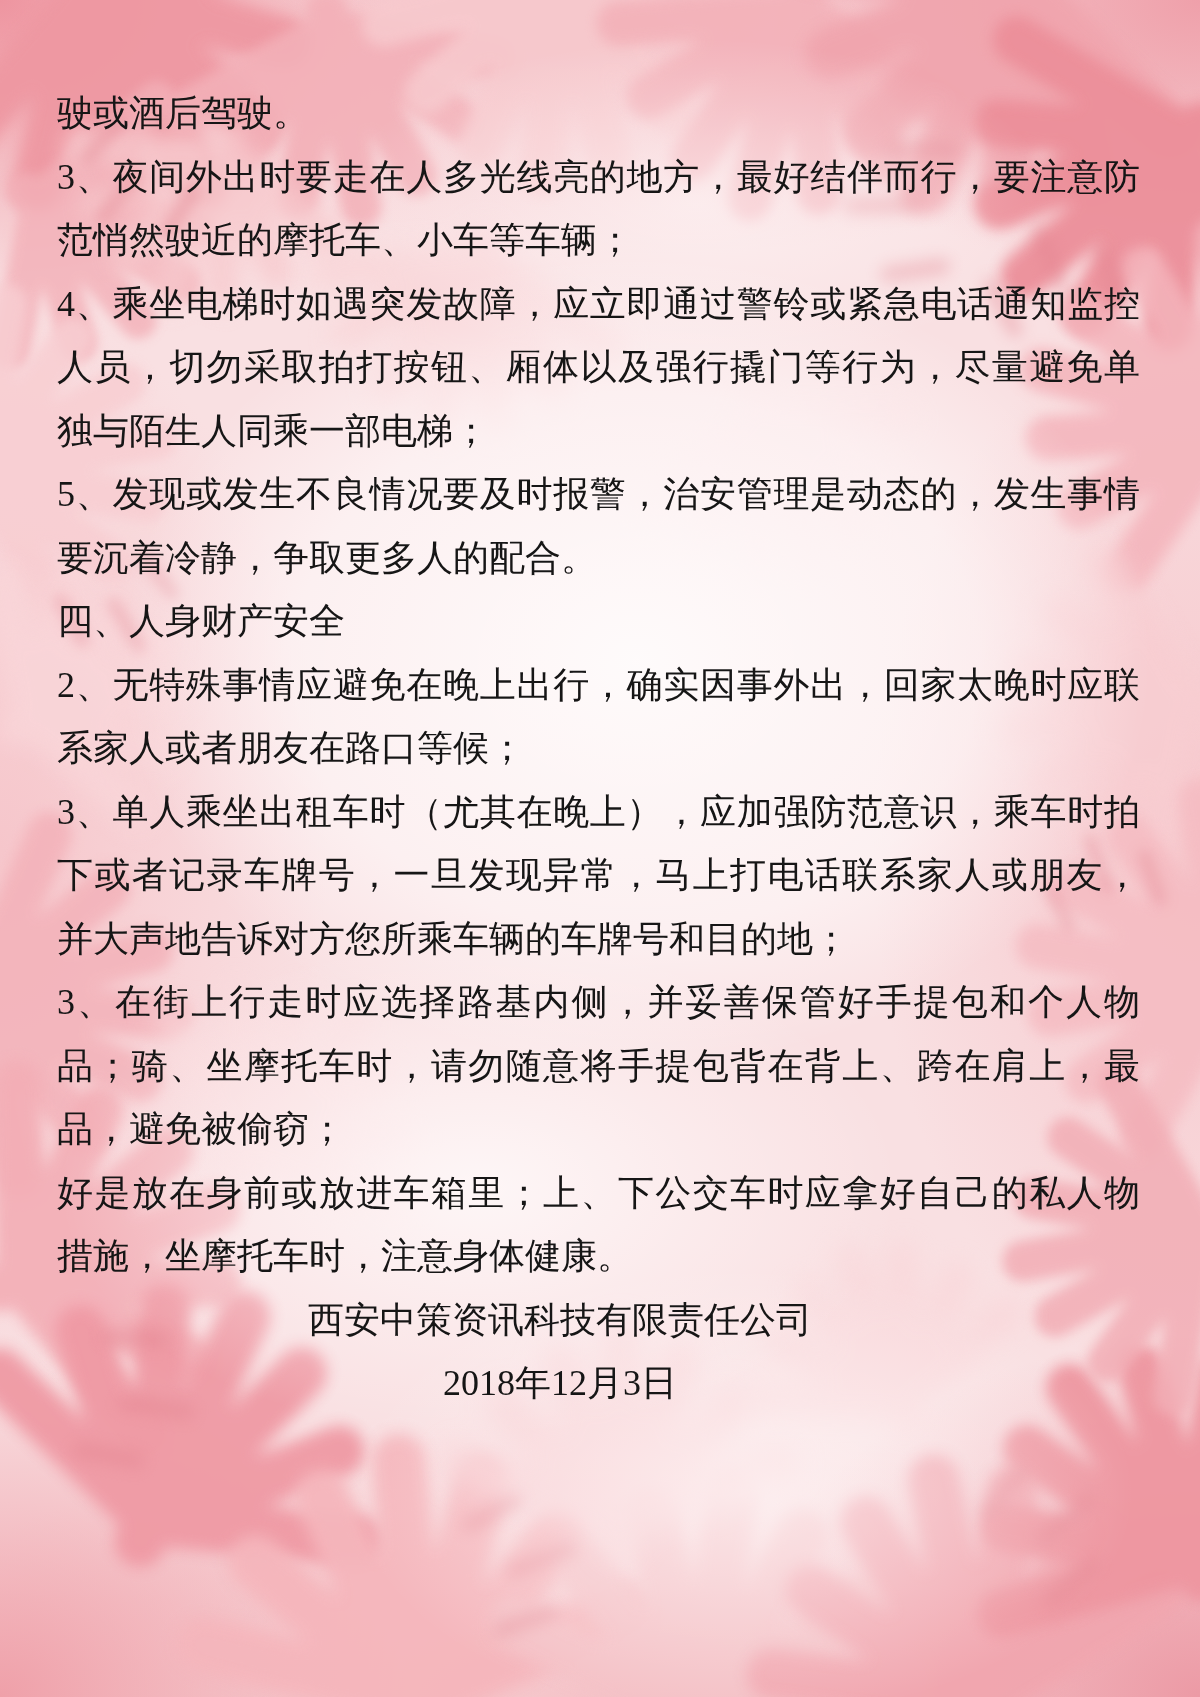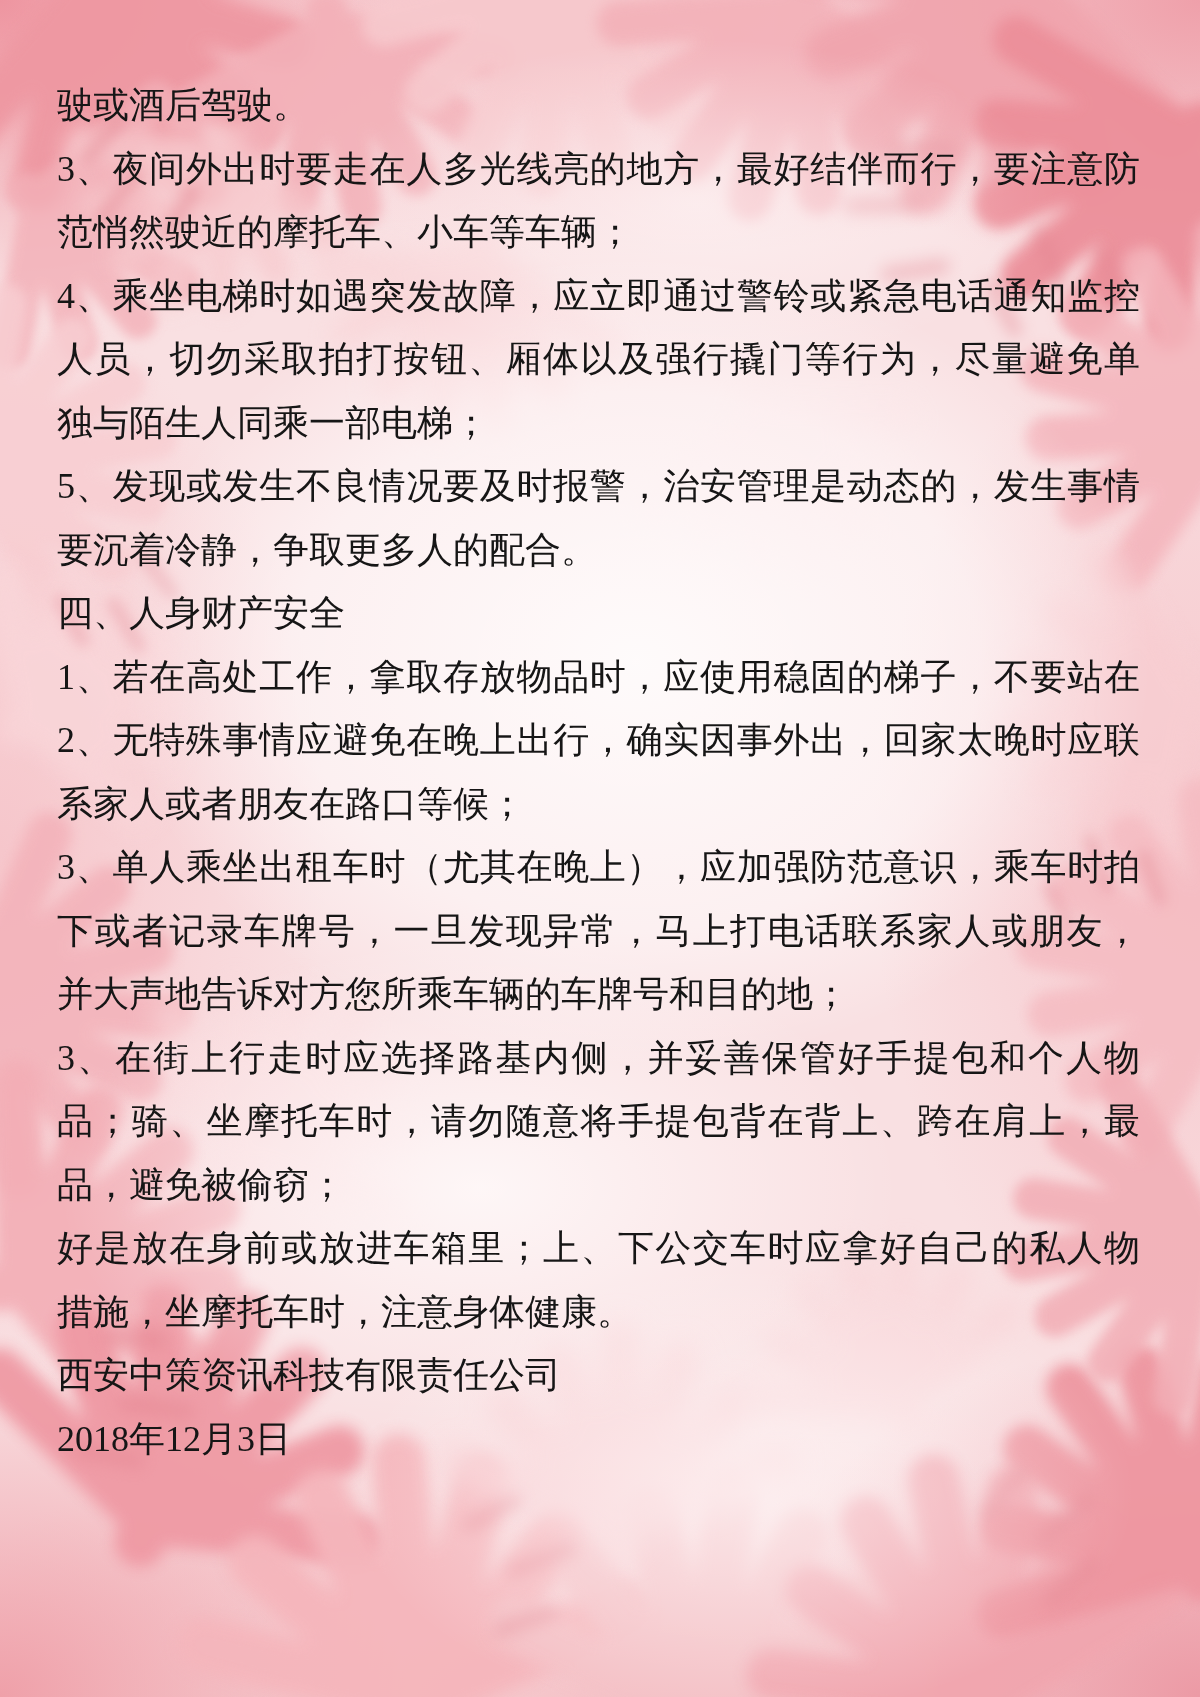--- a/index.html
+++ b/index.html
@@ -22,35 +22,35 @@
   .veil {
     position: absolute; inset: 0; z-index: 2; pointer-events: none;
     background:
       radial-gradient(ellipse 660px 520px at 53% 39%, rgba(255,253,253,0.92) 0%, rgba(255,253,253,0.55) 52%, rgba(255,253,253,0) 78%),
       radial-gradient(ellipse 560px 330px at 40% 70%, rgba(255,252,252,0.80) 0%, rgba(255,252,252,0) 75%),
       radial-gradient(ellipse 520px 300px at 62% 88%, rgba(255,251,251,0.65) 0%, rgba(255,251,251,0) 75%),
       radial-gradient(ellipse 480px 220px at 58% 12%, rgba(255,251,251,0.55) 0%, rgba(255,251,251,0) 75%);
   }
   #doc {
     position: absolute; z-index: 3;
-    left: 57px; top: 74px; width: 1083px;
+    left: 57px; top: 82px; width: 1083px;
     color: #161616;
     font-size: 36px;
     line-height: 63.5px;
     letter-spacing: 0;
   }
   .line { white-space: nowrap; text-align: left; }
   .line.j {
     white-space: normal;
     text-align: justify;
     text-align-last: justify;
     text-justify: inter-character;
   }
   .line.heading { font-weight: 400; }
-  .line.signature { text-align: left; padding-right: 77px; }
+  .line.signature { text-align: center; padding-right: 77px; }
 </style>
 </head>
 <body>
 
 <svg class="bg-svg" width="1200" height="1697" viewBox="0 0 1200 1697" aria-hidden="true">
   <defs>
     <g id="frond" fill="none" stroke-linecap="round">
       <line x1="0" y1="16" x2="0" y2="-150"></line>
       <line x1="0" y1="10" x2="-50" y2="-132"></line>
       <line x1="0" y1="10" x2="50" y2="-132"></line>
@@ -119,21 +119,20 @@
 <div id="doc">
     <div class="line">驶或酒后驾驶。</div>
     <div class="line j">3、夜间外出时要走在人多光线亮的地方，最好结伴而行，要注意防</div>
     <div class="line">范悄然驶近的摩托车、小车等车辆；</div>
     <div class="line j">4、乘坐电梯时如遇突发故障，应立即通过警铃或紧急电话通知监控</div>
     <div class="line j">人员，切勿采取拍打按钮、厢体以及强行撬门等行为，尽量避免单</div>
     <div class="line">独与陌生人同乘一部电梯；</div>
     <div class="line j">5、发现或发生不良情况要及时报警，治安管理是动态的，发生事情</div>
     <div class="line">要沉着冷静，争取更多人的配合。</div>
     <div class="line heading">四、人身财产安全</div>
-    <div class="line j">1、若在高处工作，拿取存放物品时，应使用稳固的梯子，不要站在</div>
     <div class="line j">2、无特殊事情应避免在晚上出行，确实因事外出，回家太晚时应联</div>
     <div class="line">系家人或者朋友在路口等候；</div>
     <div class="line j">3、单人乘坐出租车时（尤其在晚上），应加强防范意识，乘车时拍</div>
     <div class="line j">下或者记录车牌号，一旦发现异常，马上打电话联系家人或朋友，</div>
     <div class="line">并大声地告诉对方您所乘车辆的车牌号和目的地；</div>
     <div class="line j">3、在街上行走时应选择路基内侧，并妥善保管好手提包和个人物</div>
     <div class="line j">品；骑、坐摩托车时，请勿随意将手提包背在背上、跨在肩上，最</div>
     <div class="line">品，避免被偷窃；</div>
     <div class="line j">好是放在身前或放进车箱里；上、下公交车时应拿好自己的私人物</div>
     <div class="line">措施，坐摩托车时，注意身体健康。</div>

